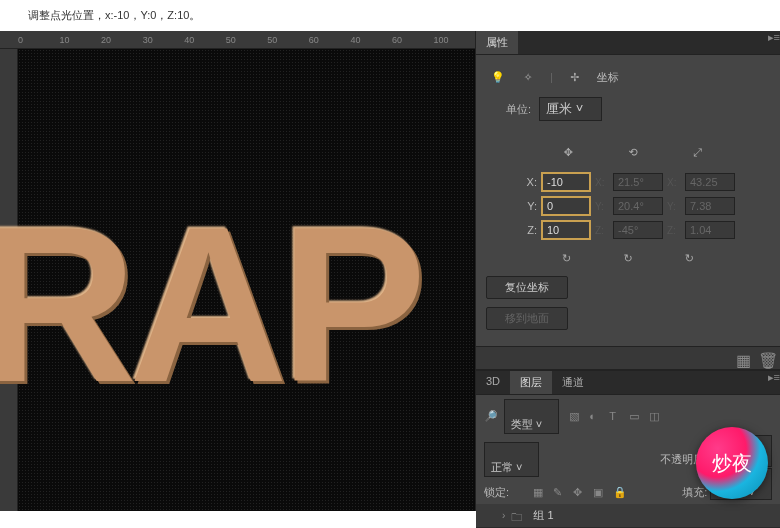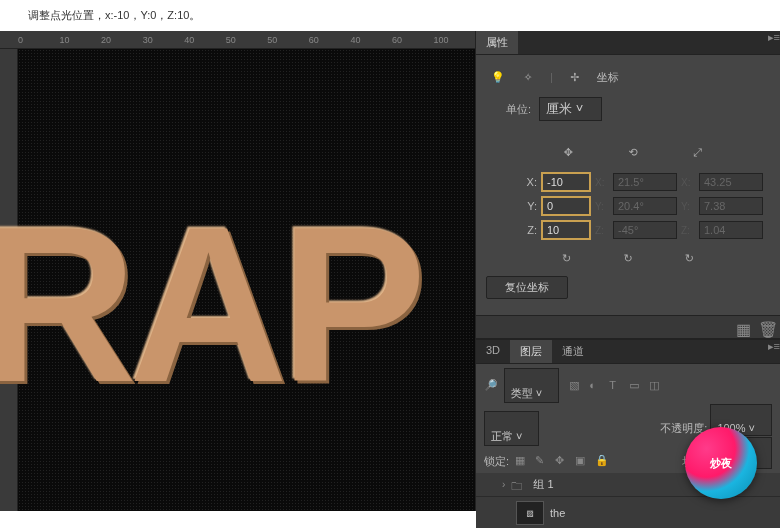--- a/index.html
+++ b/index.html
@@ -23,44 +23,44 @@
 .unit-row{display:flex;align-items:center;gap:8px;margin:6px 0 21px 20px}
 .select{background:#3a3a3a;border:1px solid #222;color:#ccc;padding:2px 18px 2px 6px;font-size:13px;position:relative}
 .chk-row{display:flex;align-items:center;gap:6px;margin:4px 0 8px 20px}
 .checkbox{width:12px;height:12px;border:1px solid #888;background:#3a3a3a}
 .transform-icons{display:flex;justify-content:space-around;margin:6px 40px 10px 50px}
 .t-icon{width:20px;height:20px;color:#aaa;display:flex;align-items:center;justify-content:center}
 .coord-rows{margin-left:35px}
 .coord-row{display:flex;align-items:center;gap:4px;margin-bottom:4px}
 .coord-label{width:16px;text-align:right;color:#bbb;font-size:11px}
 .coord-input{width:50px;background:#3a3a3a;border:2px solid #c9a050;color:#ddd;padding:2px 4px;font-size:11px}
-.coord-input.dim{border:1px solid #222;color:#666;width:64px}
+.coord-input.dim{border:1px solid #222;color:#666;width:50px}
 .ghost-lbl{color:#555;font-size:10px;width:14px}
 .reset-icons{display:flex;justify-content:space-around;margin:8px 50px}
 .btn-row{text-align:left;margin:8px 0}
 .btn{background:#3a3a3a;border:1px solid #222;color:#ccc;padding:3px 18px;font-size:11px;cursor:pointer;border-radius:2px;display:inline-block}
 .btn.dim{color:#666}
 .panel-footer{display:flex;justify-content:flex-end;gap:8px;padding:4px 8px;border-top:1px solid #222;background:#383838}
 .foot-icon{width:14px;height:14px;color:#888}
 .layers-panel{flex:1;display:flex;flex-direction:column;border-top:2px solid #222}
 .layer-opts{display:flex;align-items:center;gap:6px;padding:4px 8px;font-size:11px;color:#bbb}
 .opt-select{background:#3a3a3a;border:1px solid #222;color:#ccc;padding:17px 16px 1px 6px;font-size:11px}
 .mini-icons{display:flex;gap:6px;margin-left:4px}
 .mini-icon{width:14px;height:14px;color:#888}
 .blend-row{display:flex;align-items:center;gap:10px;padding:4px 8px;font-size:11px;color:#bbb;justify-content:space-between}
-.lock-row{display:flex;align-items:flex-start;gap:6px;padding:4px 8px;font-size:11px;color:#bbb}
+.lock-row{display:flex;align-items:flex-end;gap:24px;padding:4px 8px;font-size:11px;color:#bbb}
 .lock-icons{display:flex;gap:6px}
 .layer-list{flex:1;background:#3a3a3a;overflow:hidden}
 .layer-item{display:flex;align-items:center;padding:4px 6px;border-bottom:1px solid #2a2a2a;font-size:11px;color:#ccc;gap:6px}
 .eye{width:14px;color:#aaa}
 .thumb{width:28px;height:24px;background:#222;border:1px solid #555;display:flex;align-items:center;justify-content:center;font-size:8px}
 .folder-icon{width:16px;height:14px;color:#aaa}
 .vchev{color:#888;font-size:10px}
 .sub{padding-left:20px}
-.logo-badge{position:absolute;right:23px;bottom:12px;width:72px;height:72px;border-radius:50%;background:radial-gradient(circle at 30% 30%,#ff3b8a,#ff1a6a 40%,#1ab5e0 60%,#0a8bb0);display:flex;align-items:center;justify-content:center;color:#fff;font-size:11px;font-weight:bold;box-shadow:0 2px 8px rgba(0,0,0,.5)}
+.logo-badge{position:absolute;right:12px;bottom:12px;width:72px;height:72px;border-radius:50%;background:radial-gradient(circle at 30% 30%,#ff3b8a,#ff1a6a 40%,#1ab5e0 60%,#0a8bb0);display:flex;align-items:center;justify-content:center;color:#fff;font-size:20px;font-weight:normal;box-shadow:0 2px 8px rgba(0,0,0,.5)}
 .hdr-icons{margin-left:auto;color:#888;font-size:11px}
 </style>
 </head>
 <body>
 
 <div class="instruction">调整点光位置，x:-10，Y:0，Z:10。</div>
 
 <div class="app">
   <div class="canvas-area">
     <div class="ruler-h">
@@ -131,20 +131,21 @@
             <span class="ghost-lbl">Z:</span>
             <input class="coord-input dim" value="1.04" style="">
           </div>
         </div>
         <div class="reset-icons">
           <span class="t-icon">↻</span>
           <span class="t-icon">↻</span>
           <span class="t-icon">↻</span>
         </div>
         <div class="btn-row"><span class="btn">复位坐标</span></div>
+        <div class="btn-row"><span class="btn dim">移到地面</span></div>
       </div>
       <div class="panel-footer">
         <span class="foot-icon">▦</span>
         <span class="foot-icon">🗑</span>
       </div>
     </div>
 
     <div class="layers-panel">
       <div class="panel-tabs">
         <div class="tab">3D</div>

